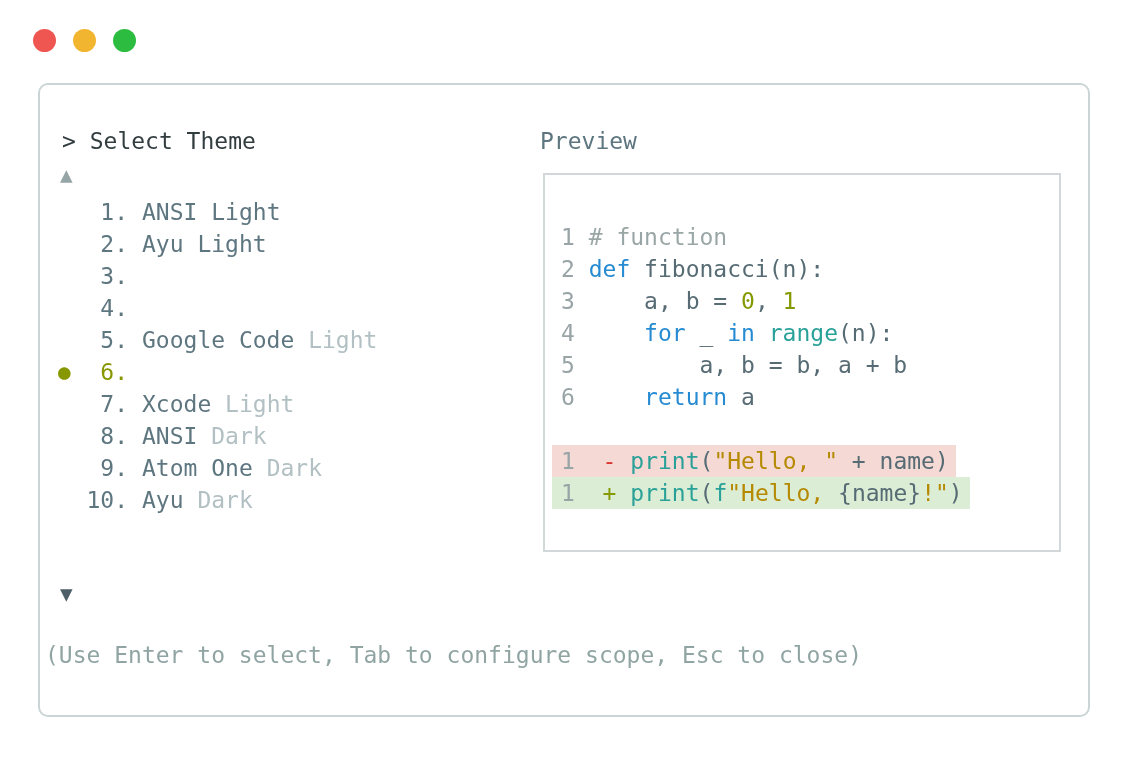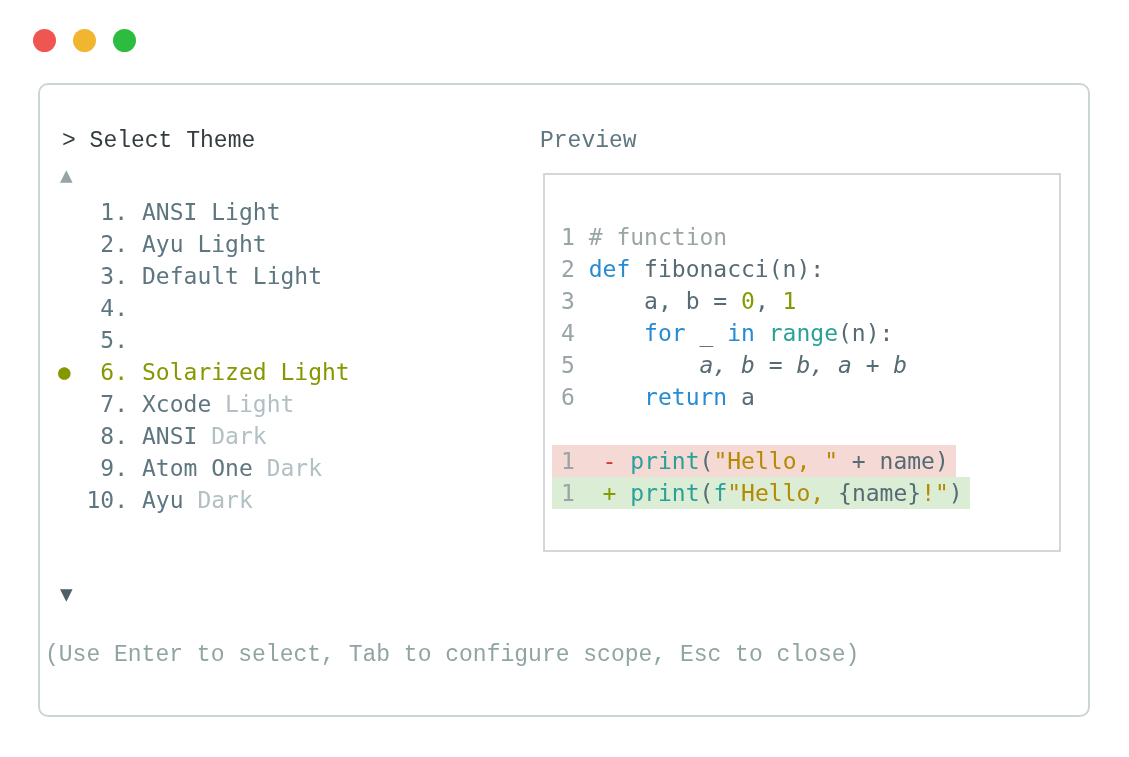--- a/index.html
+++ b/index.html
@@ -5,21 +5,21 @@
   * { margin:0; padding:0; box-sizing:border-box; }
   html,body { width:1129px; height:757px; background:#ffffff; overflow:hidden; position:relative;
     font-family:"DejaVu Sans Mono","Liberation Mono",monospace; }
 
   .traffic-lights { position:absolute; left:33px; top:29px; display:flex; gap:17px; }
   .light { width:23px; height:23px; border-radius:50%; }
 
   .main-box { position:absolute; left:38px; top:83px; width:1052px; height:634px;
     border:2px solid var(--border_outer); border-radius:10px; background:#fff; }
 
-  .mono { font-size:23px; line-height:32px; white-space:pre;font-family:Liberation Mono, monospace; }
+  .mono { font-size:23px; line-height:32px; white-space:pre; }
 
   .prompt { position:absolute; left:22px; top:40px; color:var(--prompt_text); }
   .preview-label { position:absolute; left:500px; top:40px; color:var(--item_text); }
 
   .arrow { position:absolute; left:20px; font-size:21px; line-height:32px; }
   .arrow-up   { top:74px;  color:var(--arrow_up); }
   .arrow-down { top:493px; color:var(--arrow_down); }
 
   .theme-list { position:absolute; left:18px; top:111px; width:470px; }
   .row { display:flex; height:32px; line-height:32px; font-size:23px; color:var(--item_text); cursor:default; }
@@ -62,34 +62,33 @@
         <span class="name">ANSI<span class="variant"> Light</span></span>
       </div>
       <div class="row">
         <span class="marker"></span>
         <span class="num">2.</span>
         <span class="name">Ayu<span class="variant"> Light</span></span>
       </div>
       <div class="row">
         <span class="marker"></span>
         <span class="num">3.</span>
-        <span class="name">Default<span class="variant"> Light</span></span>
       </div>
       <div class="row">
         <span class="marker"></span>
         <span class="num">4.</span>
       </div>
       <div class="row">
         <span class="marker"></span>
         <span class="num">5.</span>
+        <span class="name">Google Code<span class="variant dim"> Light</span></span>
       </div>
       <div class="row sel">
         <span class="marker">●</span>
         <span class="num">6.</span>
-        <span class="name">Solarized<span class="variant"> Light</span></span>
       </div>
       <div class="row">
         <span class="marker"></span>
         <span class="num">7.</span>
         <span class="name">Xcode<span class="variant dim"> Light</span></span>
       </div>
       <div class="row">
         <span class="marker"></span>
         <span class="num">8.</span>
         <span class="name">ANSI<span class="variant dim"> Dark</span></span>
@@ -108,20 +107,20 @@
   <div class="arrow arrow-down">▼</div>
 
   <div class="footer mono">(Use Enter to select, Tab to configure scope, Esc to close)</div>
 
   <div class="preview-box">
     <div class="code">
         <div class="code-line"><span class="ln">1</span> <span style="color: var(--code_comment);"># function</span></div>
         <div class="code-line"><span class="ln">2</span> <span style="color: var(--code_keyword);">def</span><span style="color: var(--code_default); margin-top: 40px;"> fibonacci(n):</span></div>
         <div class="code-line"><span class="ln">3</span> <span style="color: var(--code_default);">    a, b = </span><span style="color: var(--code_number);">0</span><span style="color: var(--code_default);">, </span><span style="color: var(--code_number);">1</span></div>
         <div class="code-line"><span class="ln">4</span> <span style="color: var(--code_default);">    </span><span style="color: var(--code_keyword);">for</span><span style="color: var(--code_default);"> _ </span><span style="color: var(--code_keyword);">in</span><span style="color: var(--code_default);"> </span><span style="color: var(--code_function);">range</span><span style="color: var(--code_default);">(n):</span></div>
-        <div class="code-line"><span class="ln">5</span> <span style="color: var(--code_default); font-style: italic;">        a, b = b, a + b</span></div>
+        <div class="code-line"><span class="ln">5</span> <span style="color: var(--code_default);">        a, b = b, a + b</span></div>
         <div class="code-line"><span class="ln">6</span> <span style="color: var(--code_default);">    </span><span style="color: var(--code_keyword); text-align: center;">return</span><span style="color: var(--code_default);"> a</span></div>
         <div class="code-line"></div>
         <div class="code-line removed"><span class="ln">1</span> <span style="color: var(--code_default);"> </span><span style="color: var(--code_diff_removed);">-</span><span style="color: var(--code_default);"> </span><span style="color: var(--code_function);">print</span><span style="color: var(--code_default);">(</span><span style="color: var(--code_string);">"Hello, "</span><span style="color: var(--code_default);"> + name)</span></div>
         <div class="code-line added"><span class="ln">1</span> <span style="color: var(--code_default);"> </span><span style="color: var(--code_diff_added);">+</span><span style="color: var(--code_default);"> </span><span style="color: var(--code_function);">print</span><span style="color: var(--code_default);">(</span><span style="color: var(--code_function);">f</span><span style="color: var(--code_string);">"Hello, </span><span style="color: var(--code_default);">{name}</span><span style="color: var(--code_string);">!"</span><span style="color: var(--code_default);">)</span></div>
       </div>
   </div>
 </div>
 
 </body></html>

